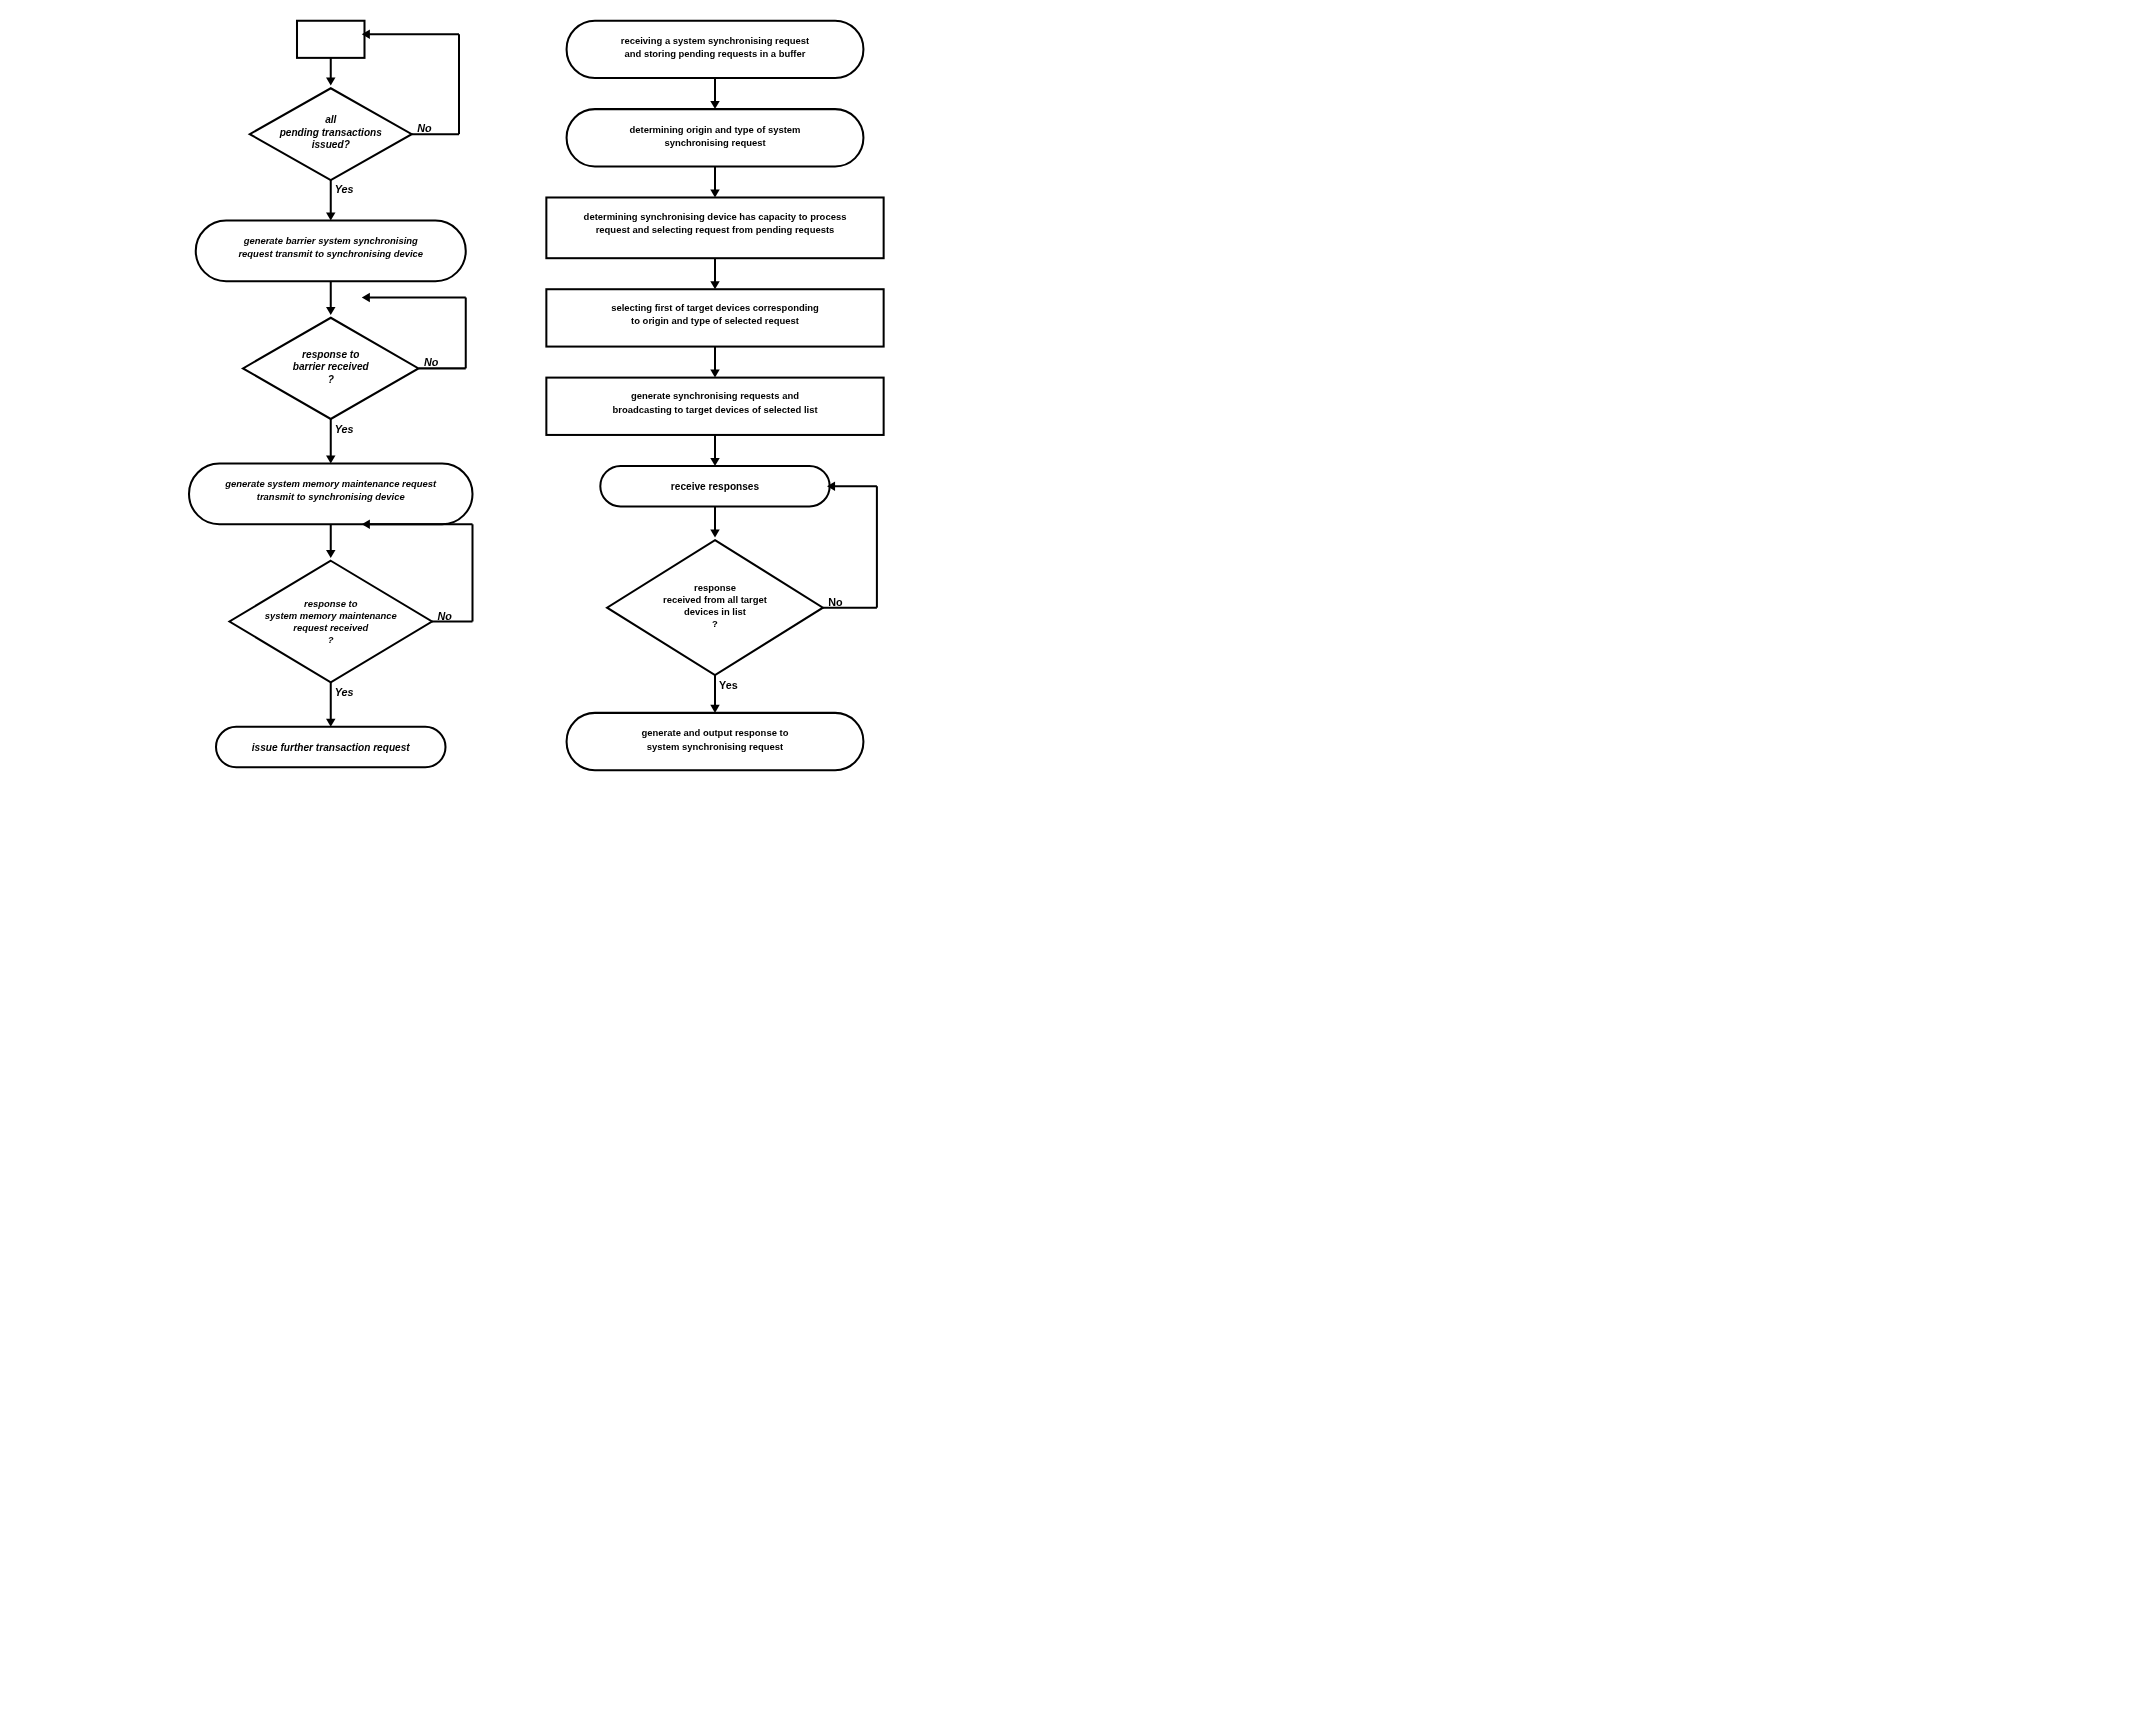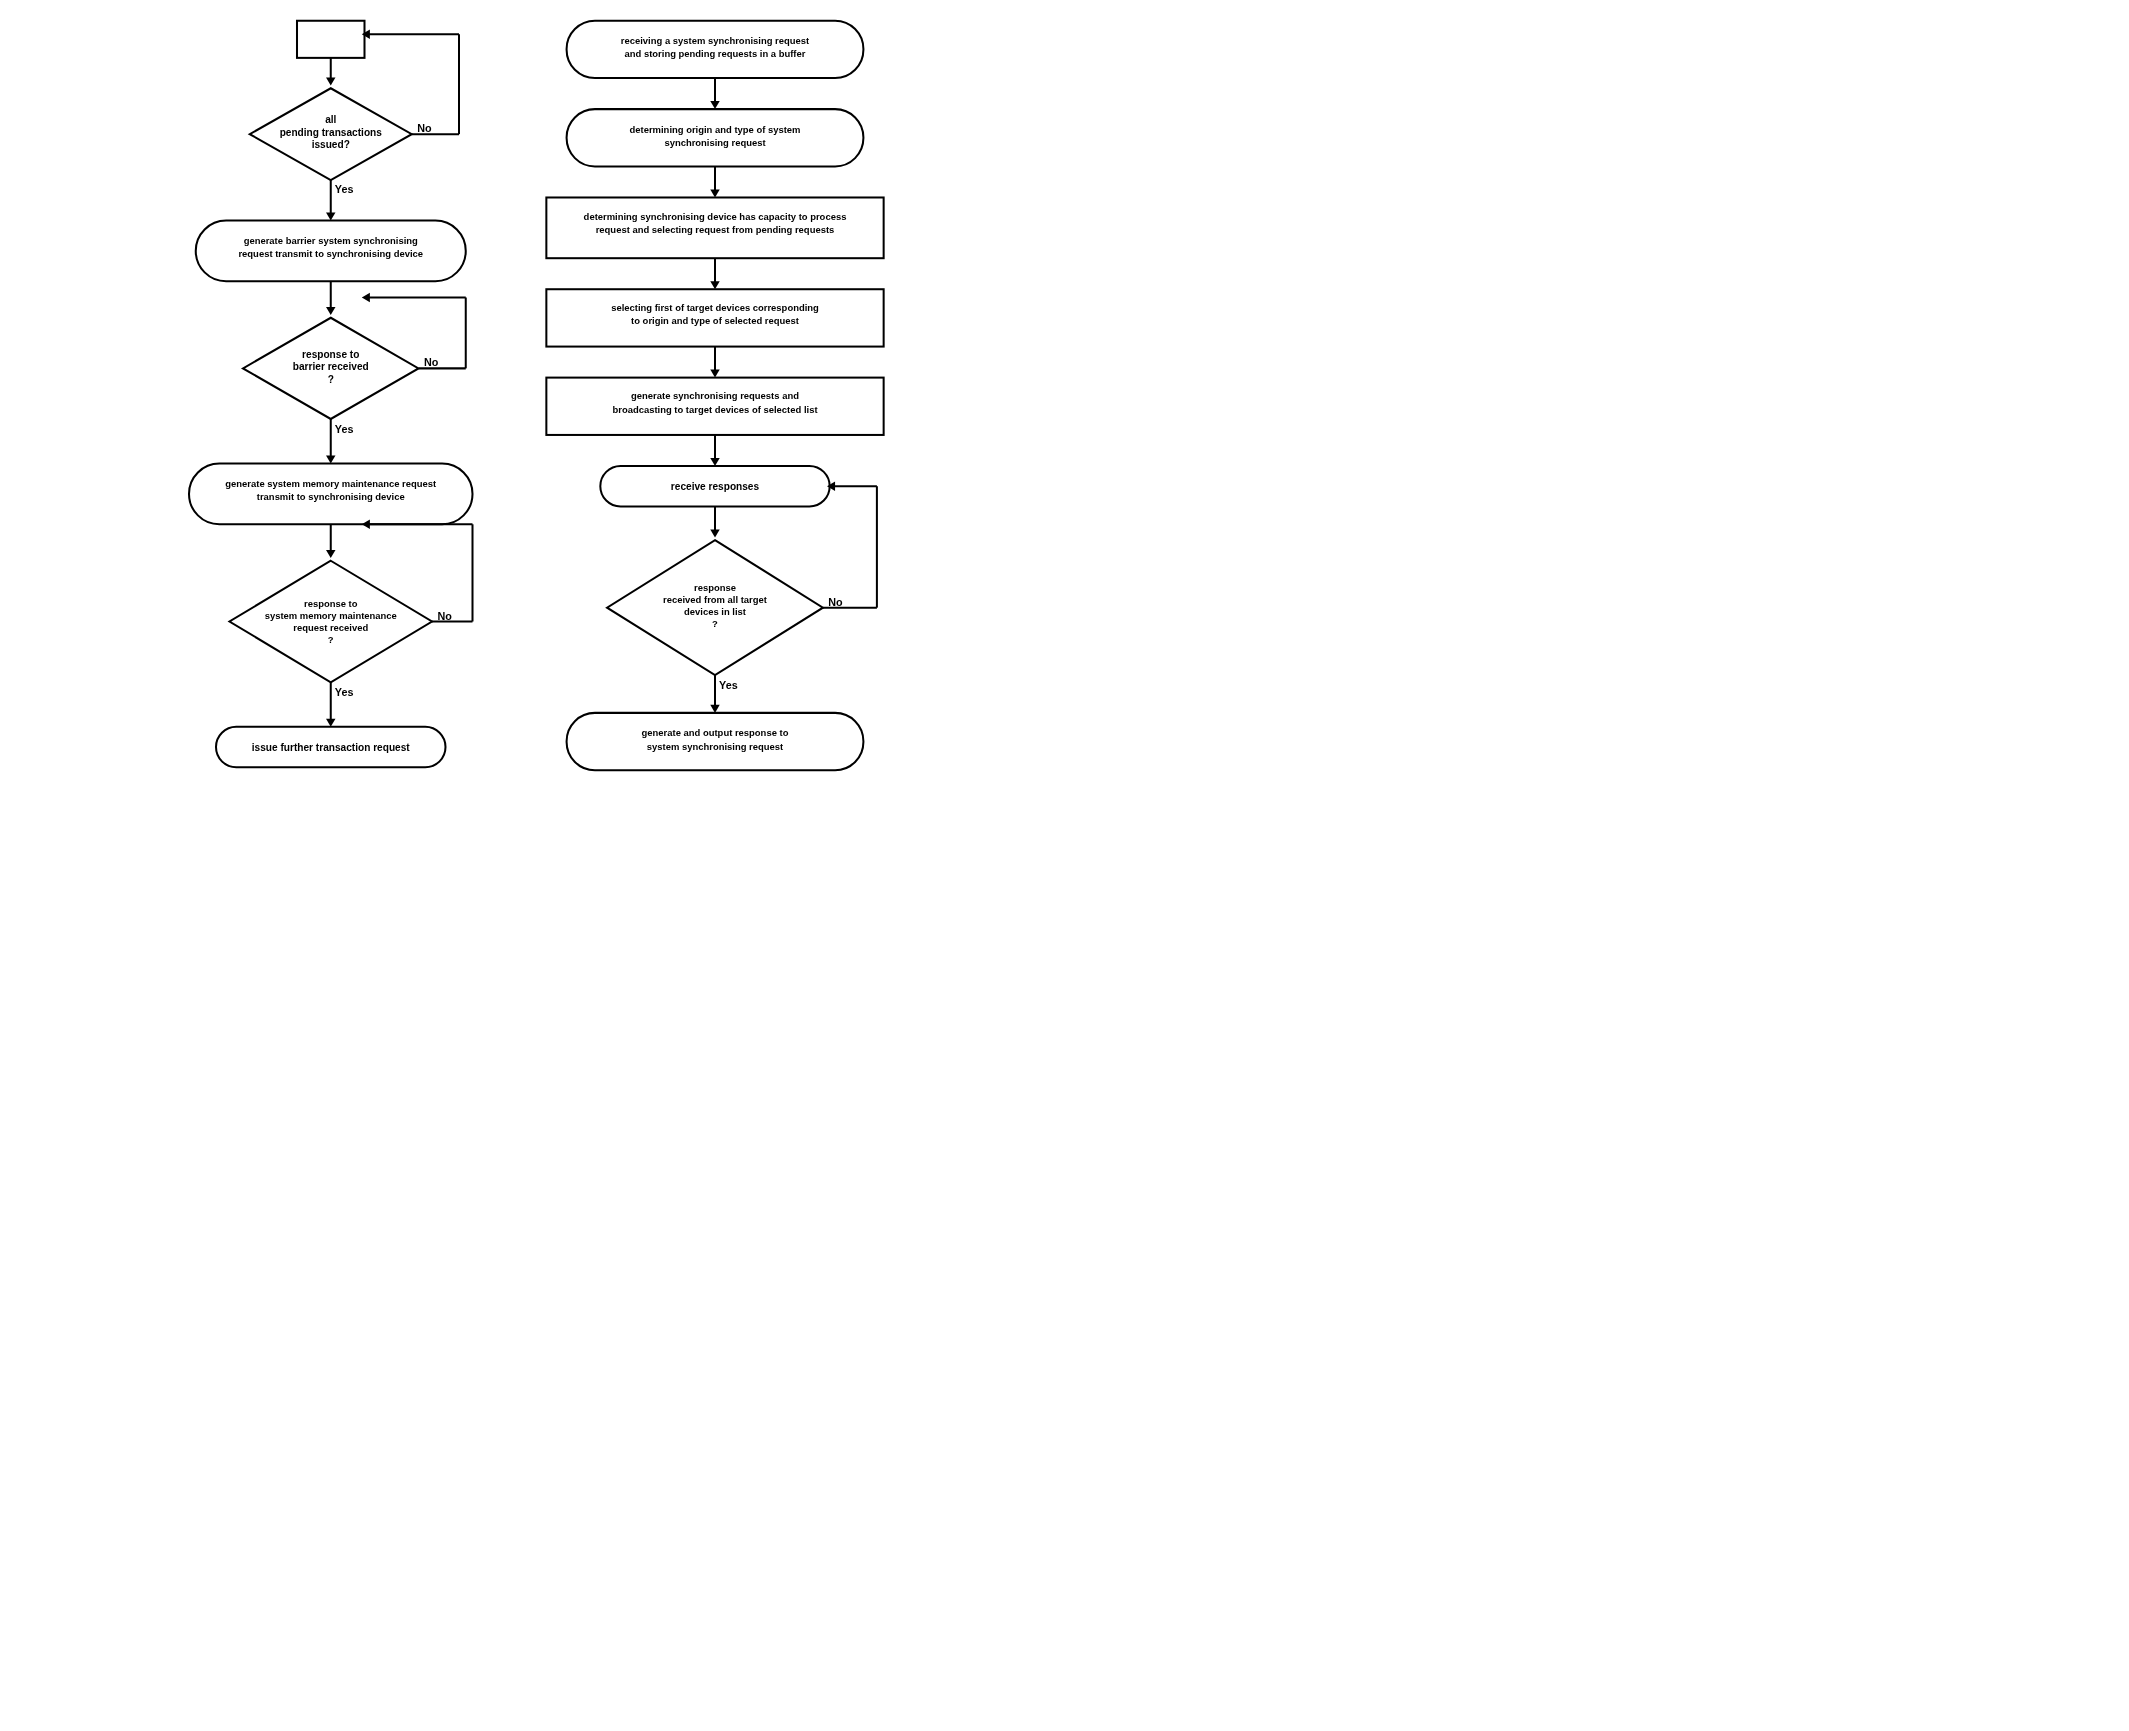--- a/index.html
+++ b/index.html
@@ -23,21 +23,21 @@
     
     .diagram-svg {
       display: block;
     }
   </style>
 </head>
 <body>
 
 <div class="diagram-container">
 
-  <div style="position:relative; width:324px;">
+  <div style="position:relative; width:324px;font-style:italic;">
     <svg class="diagram-svg" width="324" height="810" viewBox="0 0 480 1200">
 
       <rect x="200" y="10" width="100" height="55" fill="white" stroke="black" stroke-width="3"></rect>
 
       <line x1="250" y1="65" x2="250" y2="100" stroke="black" stroke-width="3"></line>
       <polygon points="243,94 257,94 250,106" fill="black"></polygon>
 
       <polygon points="250,110 370,178 250,246 130,178" fill="white" stroke="black" stroke-width="3"></polygon>
       <text x="250" y="162" text-anchor="middle" font-size="15" font-weight="bold" font-family="Arial">all</text>
       <text x="250" y="180" text-anchor="middle" font-size="15" font-weight="bold" font-family="Arial">pending transactions</text>

